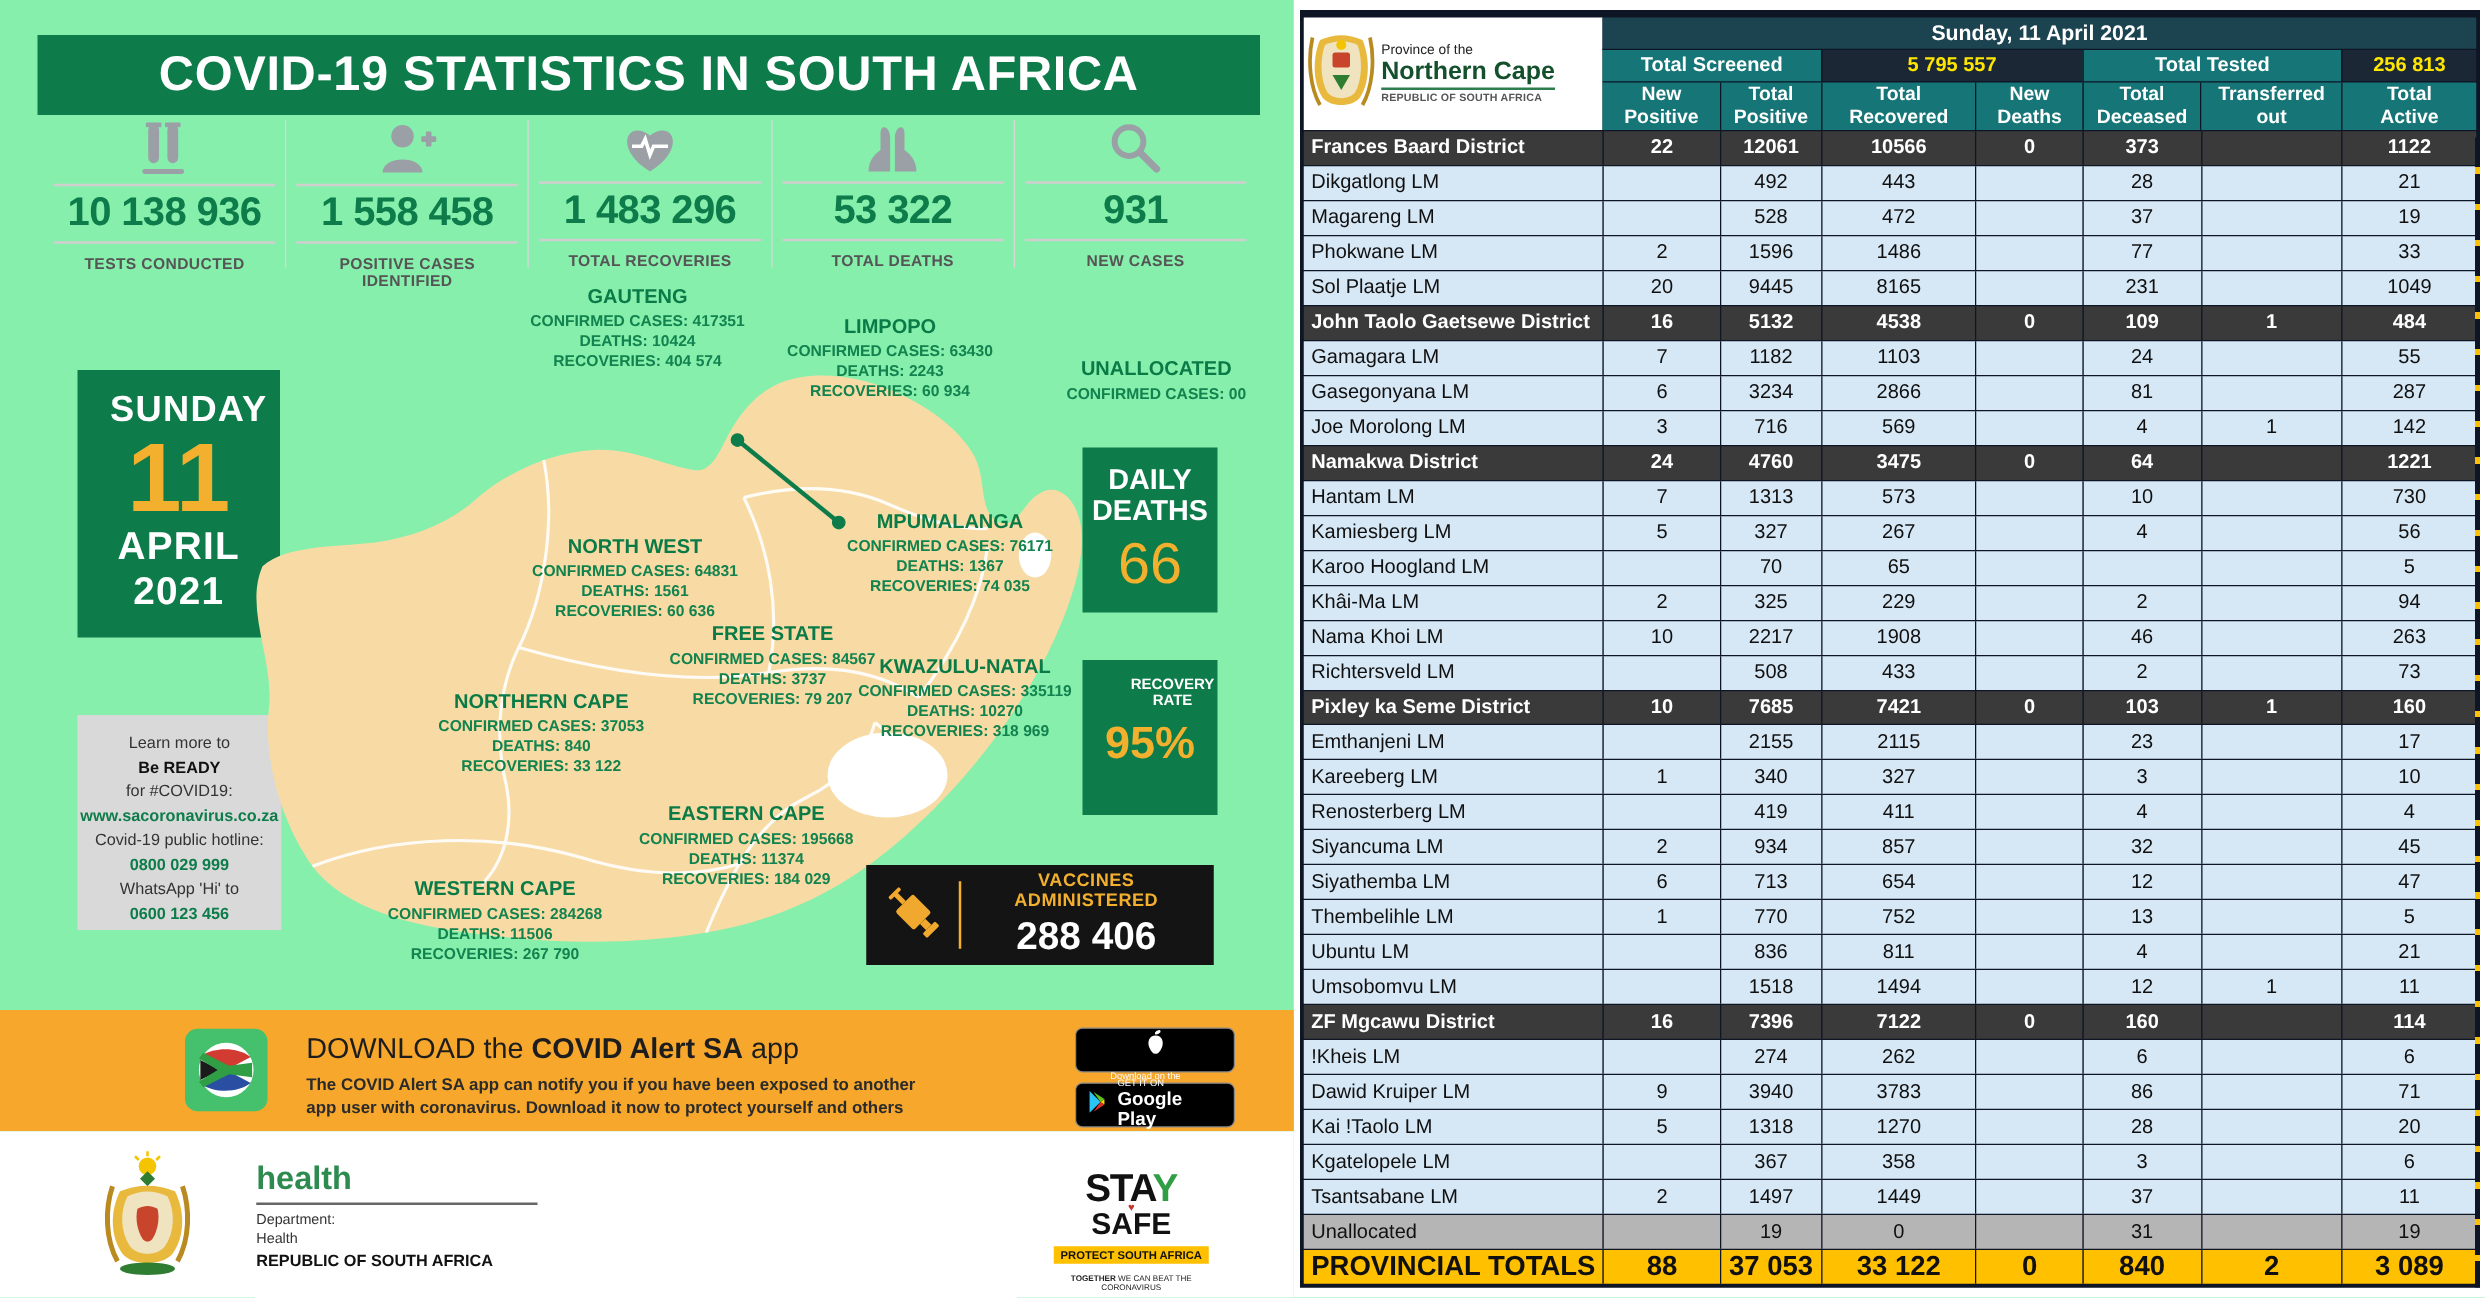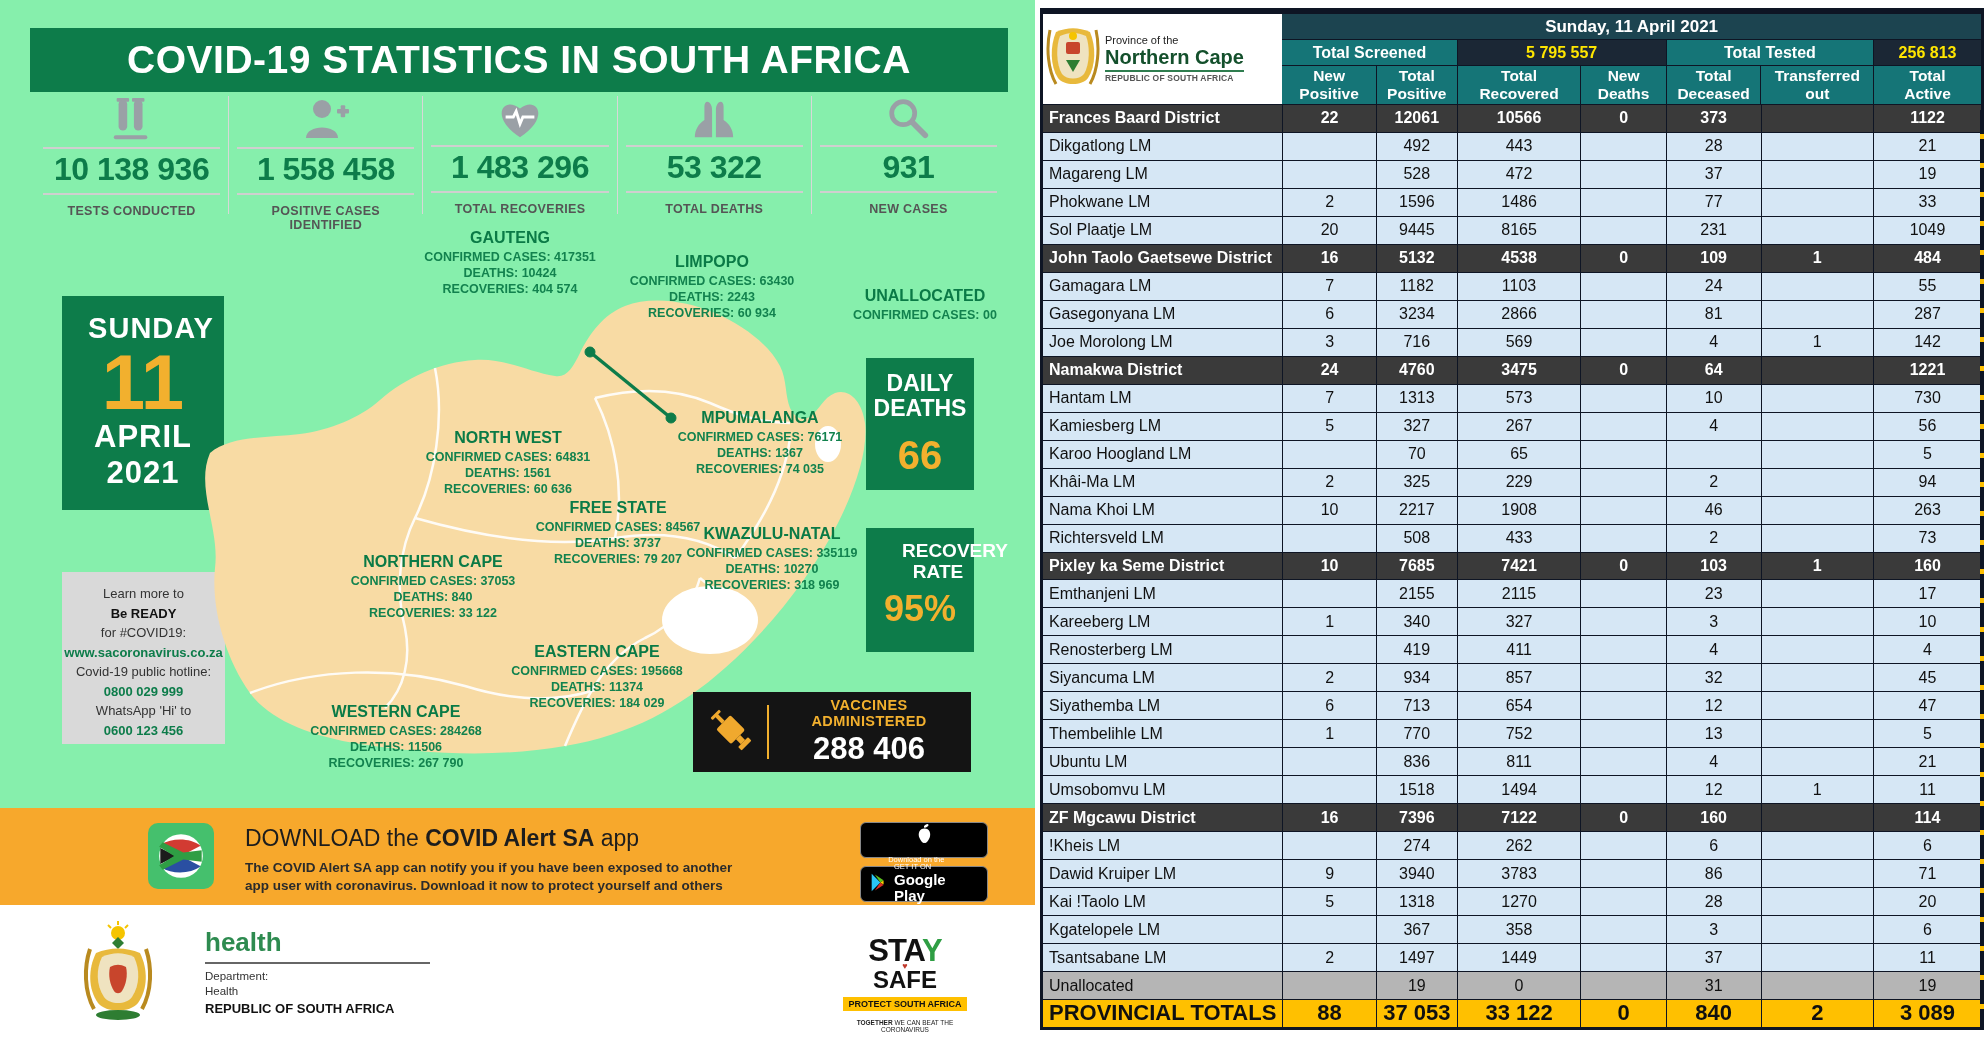--- a/index.html
+++ b/index.html
@@ -39,24 +39,24 @@
   .info-bold{font-weight:800;color:#111;}
 
   .map-svg{position:absolute;left:135px;top:238px;}
   .prov{position:absolute;width:230px;text-align:center;line-height:1.3;}
   .prov-title{font-size:16px;font-weight:800;color:#0a7a46;}
   .prov-line{font-size:12.5px;font-weight:700;color:#12824e;}
 
   .daily-box{position:absolute;left:866px;top:358px;width:108px;height:132px;background:var(--green,#0d7c4a);
       color:#fff;text-align:center;padding-top:13px;}
   .side-box-t{font-size:23px;font-weight:800;line-height:1.08;}
-  .daily-box .side-box-v{font-size:40px;font-weight:700;color:var(--yellow,#f2b02e);margin-top:12px;}
+  .daily-box .side-box-v{font-size:46px;font-weight:400;color:var(--yellow,#f2b02e);margin-top:2px;}
   .recovery-box{position:absolute;left:866px;top:528px;width:108px;height:124px;background:var(--green,#0d7c4a);
       color:#fff;text-align:center;padding-top:13px;}
-  .recovery-box .side-box-t{font-size:19px;margin-left:36px;}
+  .recovery-box .side-box-t{font-size:12px;margin-left:36px;}
   .recovery-box .side-box-v{font-size:36px;font-weight:800;color:var(--yellow,#f2b02e);margin-top:6px;}
 
   .vaccines-box{position:absolute;left:693px;top:692px;width:278px;height:80px;background:#141414;
       display:flex;align-items:center;padding:0 12px;gap:10px;}
   .vax-divider{width:2px;height:54px;background:var(--yellow,#f2b02e);}
   .vax-text{flex:1;text-align:center;}
   .vax-label{font-size:14.5px;font-weight:800;color:var(--yellow,#f2b02e);letter-spacing:.4px;}
   .vax-value{font-size:31px;font-weight:800;color:#fff;margin-top:2px;}
 
   .app-banner{position:absolute;left:0;top:808px;width:1035px;height:97px;background:var(--banner-orange,#f7a82c);}

